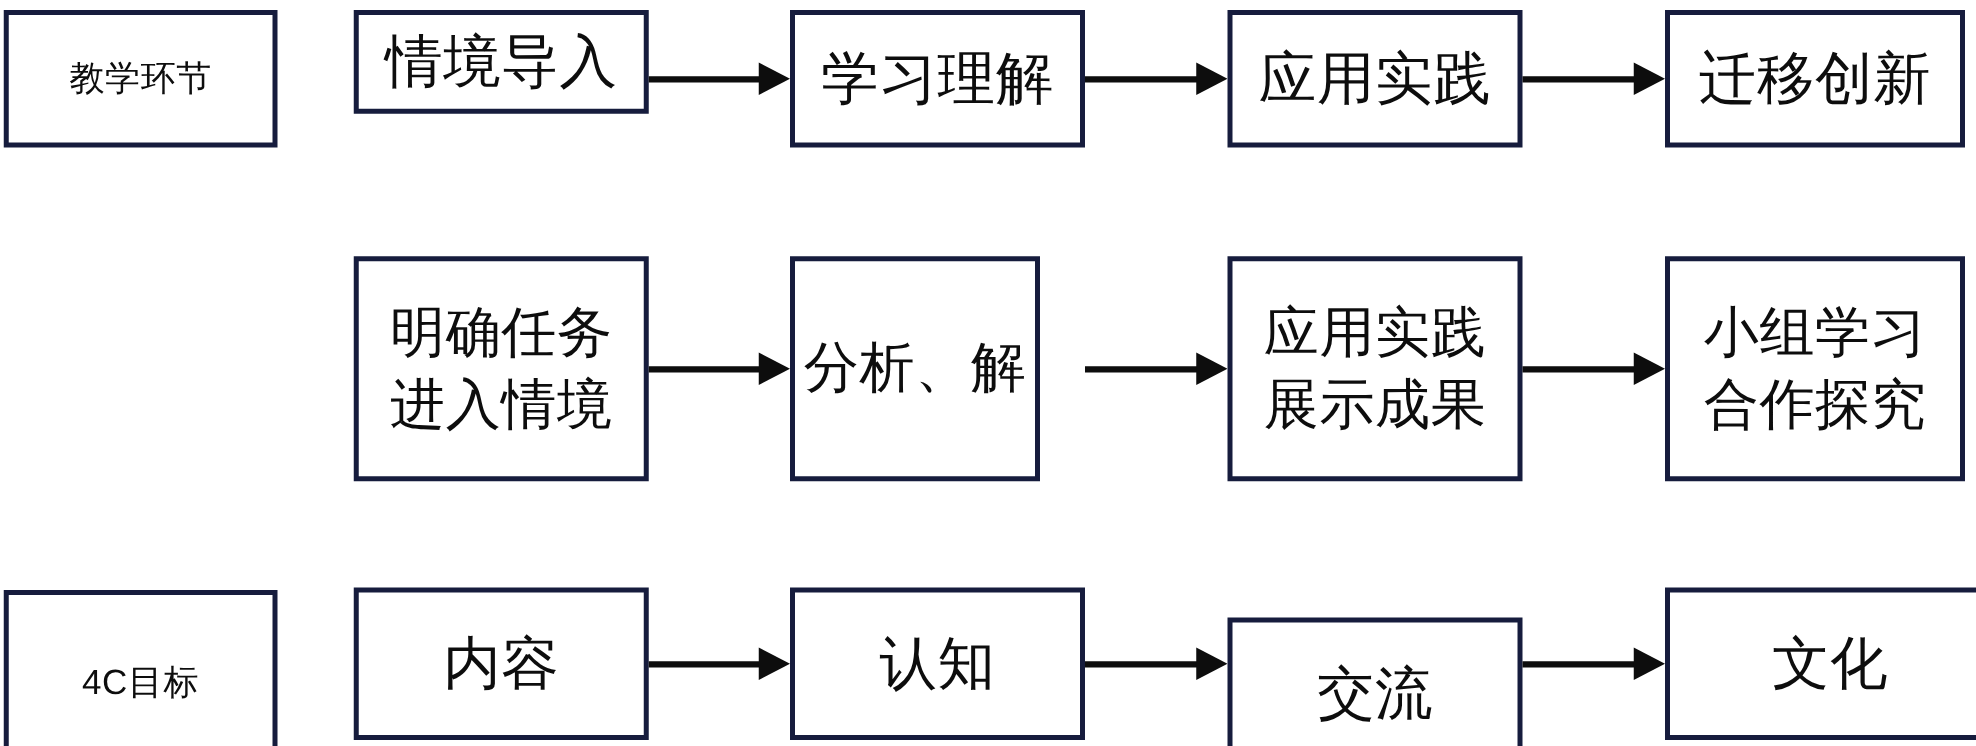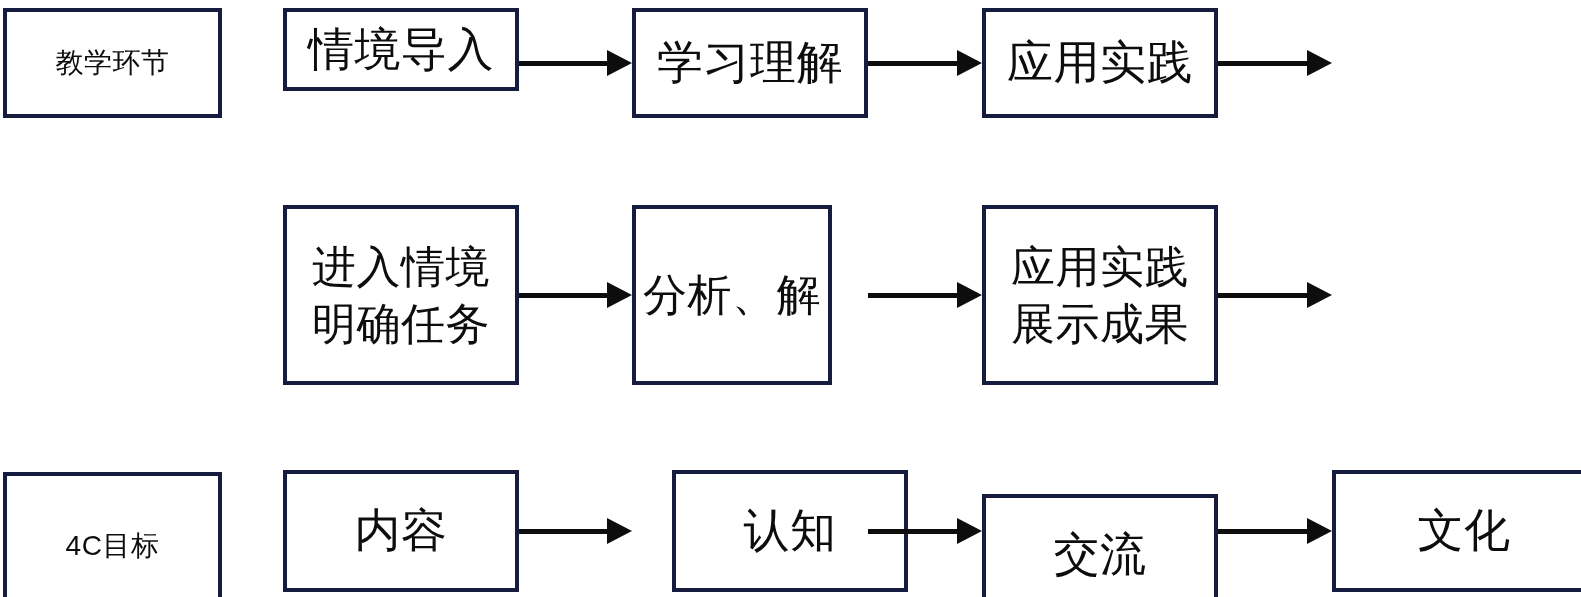--- a/index.html
+++ b/index.html
@@ -96,25 +96,28 @@
 
   <div class="node" style="left:982px; top:8px; width:236px; height:110px;">
     <span class="line">应用实践</span>
   </div>
 
   <div class="arrow" style="left:1218px; top:63px; width:114px;">
     <span class="shaft" style="width:91px;"></span>
     <span class="head" style="left:89px;"></span>
   </div>
 
+  <div class="node" style="left:1332px; top:8px; width:240px; height:110px;">
+    <span class="line">迁移创新</span>
+  </div>
 
 
   <div class="node two-line" style="left:283px; top:205px; width:236px; height:180px;">
+    <span class="line">明确任务</span>
     <span class="line">进入情境</span>
-    <span class="line">明确任务</span>
   </div>
 
   <div class="arrow" style="left:519px; top:295px; width:113px;">
     <span class="shaft" style="width:90px;"></span>
     <span class="head" style="left:88px;"></span>
   </div>
 
   <div class="node two-line" style="left:632px; top:205px; width:200px; height:180px;">
     <span class="line">分析、解</span>
   </div>
@@ -127,35 +130,39 @@
   <div class="node two-line" style="left:982px; top:205px; width:236px; height:180px;">
     <span class="line">应用实践</span>
     <span class="line">展示成果</span>
   </div>
 
   <div class="arrow" style="left:1218px; top:295px; width:114px;">
     <span class="shaft" style="width:91px;"></span>
     <span class="head" style="left:89px;"></span>
   </div>
 
+  <div class="node two-line" style="left:1332px; top:205px; width:240px; height:180px;">
+    <span class="line">小组学习</span>
+    <span class="line">合作探究</span>
+  </div>
 
   <div class="node label-node" style="left:3px; top:472px; width:219px; height:148px;">
     <span class="line">4C目标</span>
   </div>
 
   <div class="node" style="left:283px; top:470px; width:236px; height:122px;align-items:center;">
     <span class="line">内容</span>
   </div>
 
   <div class="arrow" style="left:519px; top:531px; width:113px;">
     <span class="shaft" style="width:90px;"></span>
     <span class="head" style="left:88px;"></span>
   </div>
 
-  <div class="node" style="left:632px; top:470px; width:236px; height:122px;margin-left:40px;">
+  <div class="node" style="left:632px; top:470px; width:236px; height:122px;">
     <span class="line">认知</span>
   </div>
 
   <div class="arrow" style="left:868px; top:531px; width:114px;">
     <span class="shaft" style="width:91px;"></span>
     <span class="head" style="left:89px;"></span>
   </div>
 
   <div class="node" style="left:982px; top:470px; width:236px; height:122px;margin-top:24px;">
     <span class="line">交流</span>

